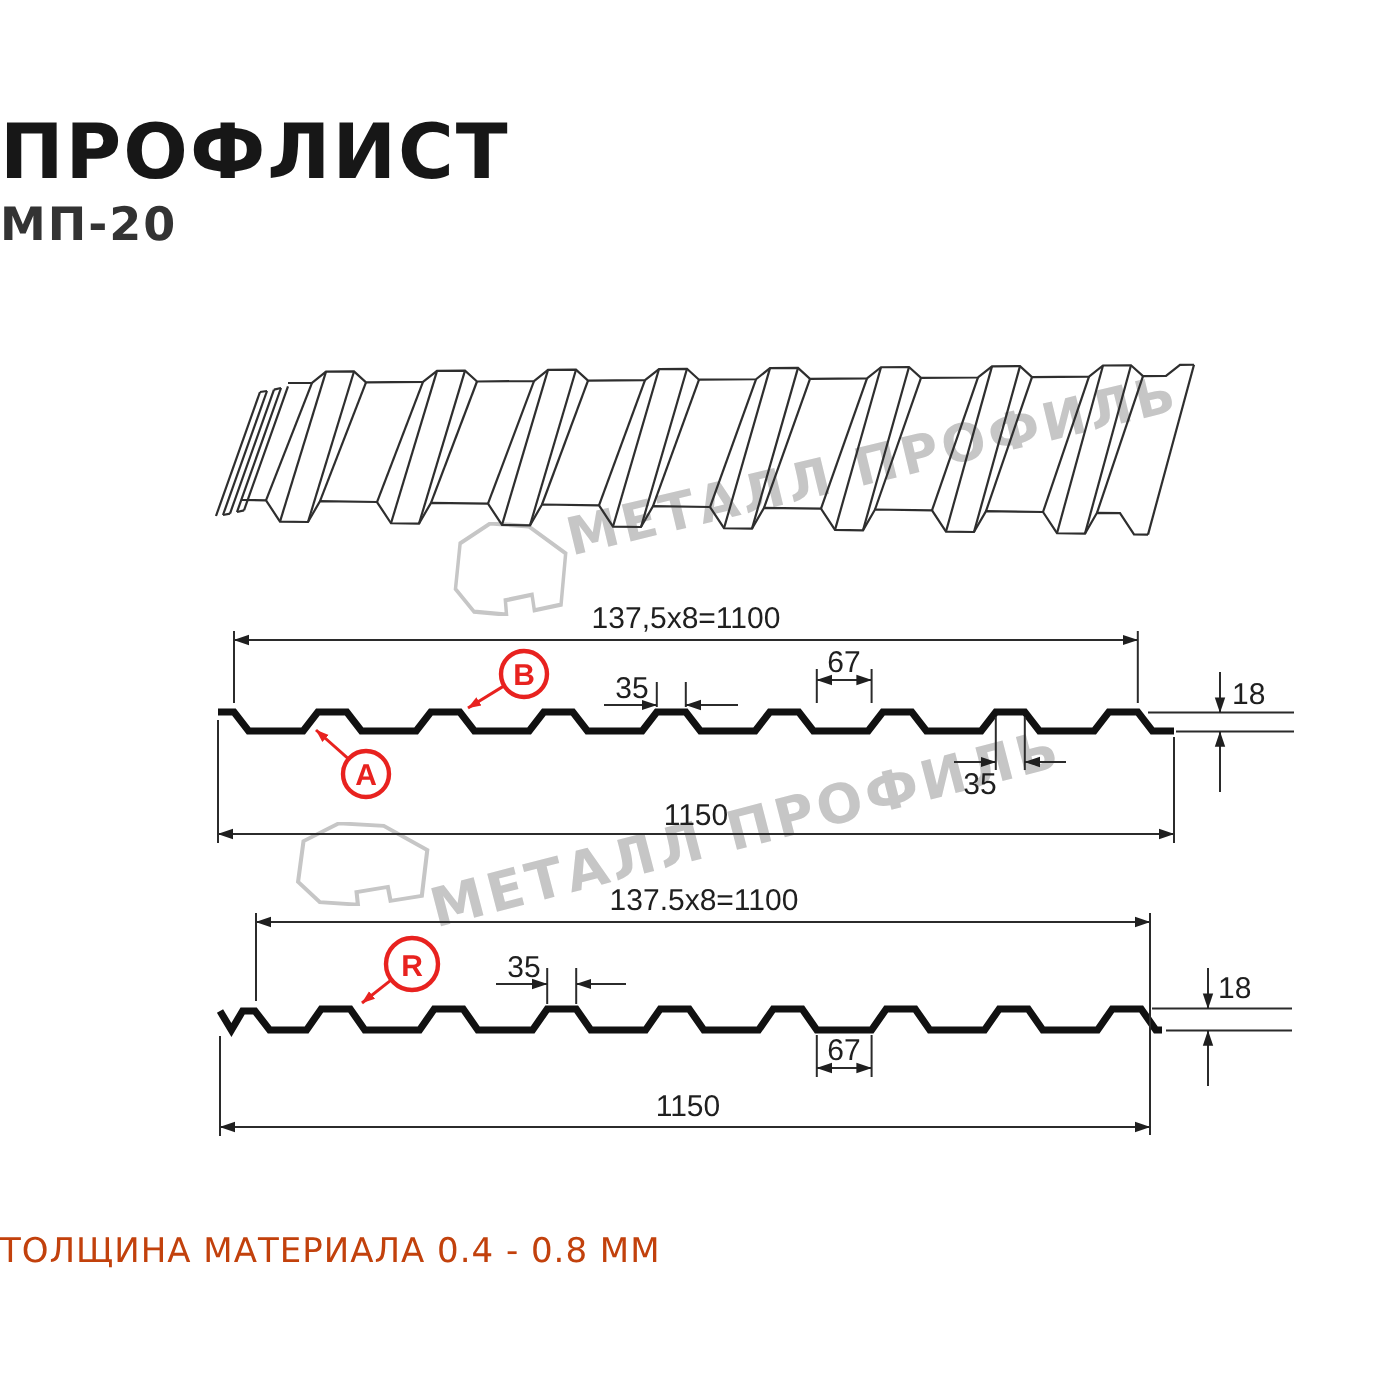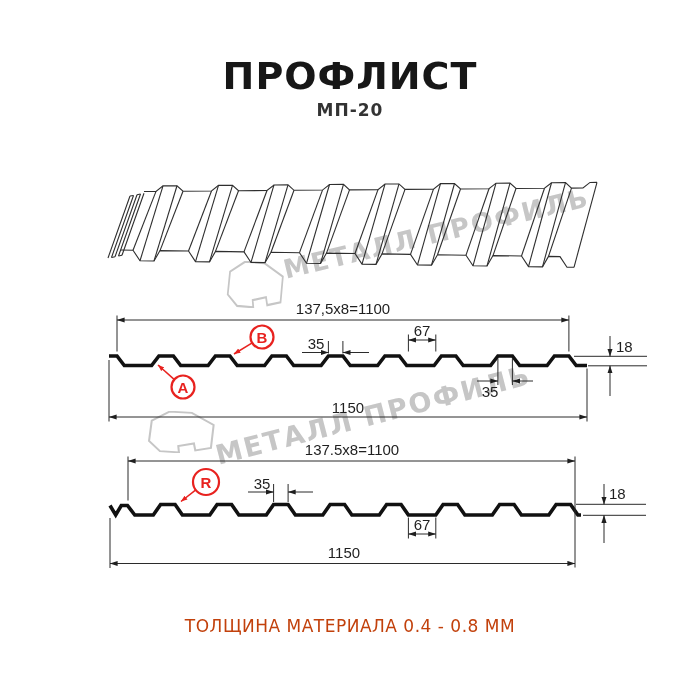--- a/index.html
+++ b/index.html
@@ -1,21 +1,21 @@
 <!DOCTYPE html>
 <html><head>
 <meta charset="utf-8">
 <style>
   html,body{margin:0;padding:0;background:#fff;}
   .stage{position:relative;width:700px;height:700px;background:#ffffff;overflow:hidden;
          font-family:"Liberation Sans",sans-serif;}
-  .hdr{position:absolute;left:0;width:700px;text-align:center;z-index:3;}
+  .hdr{position:absolute;left:0;width:700px;text-align:left;z-index:3;}
   .title{top:54px;font-family:"DejaVu Sans",sans-serif;font-weight:bold;font-size:38px;
          letter-spacing:1px;color:#171717;}
-  .subtitle{top:100px;font-family:"DejaVu Sans",sans-serif;font-weight:bold;font-size:17px;
+  .subtitle{top:100px;font-family:"DejaVu Sans",sans-serif;font-weight:bold;font-size:23px;
          letter-spacing:1px;color:#333333;}
   .caption{top:616px;font-family:"DejaVu Sans",sans-serif;font-size:17px;letter-spacing:0.5px;
          color:#c2410c;}
   .wm{position:absolute;z-index:1;color:#c6c6c6;}
   .wm-text{font-family:"DejaVu Sans",sans-serif;font-weight:bold;font-size:26px;
          letter-spacing:2px;white-space:nowrap;transform-origin:0 50%;}
   #wm-text-1{left:284px;top:255px;transform:rotate(-13.5deg);}
   #wm-text-2{left:216px;top:440px;font-size:27px;transform:rotate(-14.5deg);}
   #wm-logo-1{left:226px;top:261px;}
   #wm-logo-2{left:147px;top:411px;}

